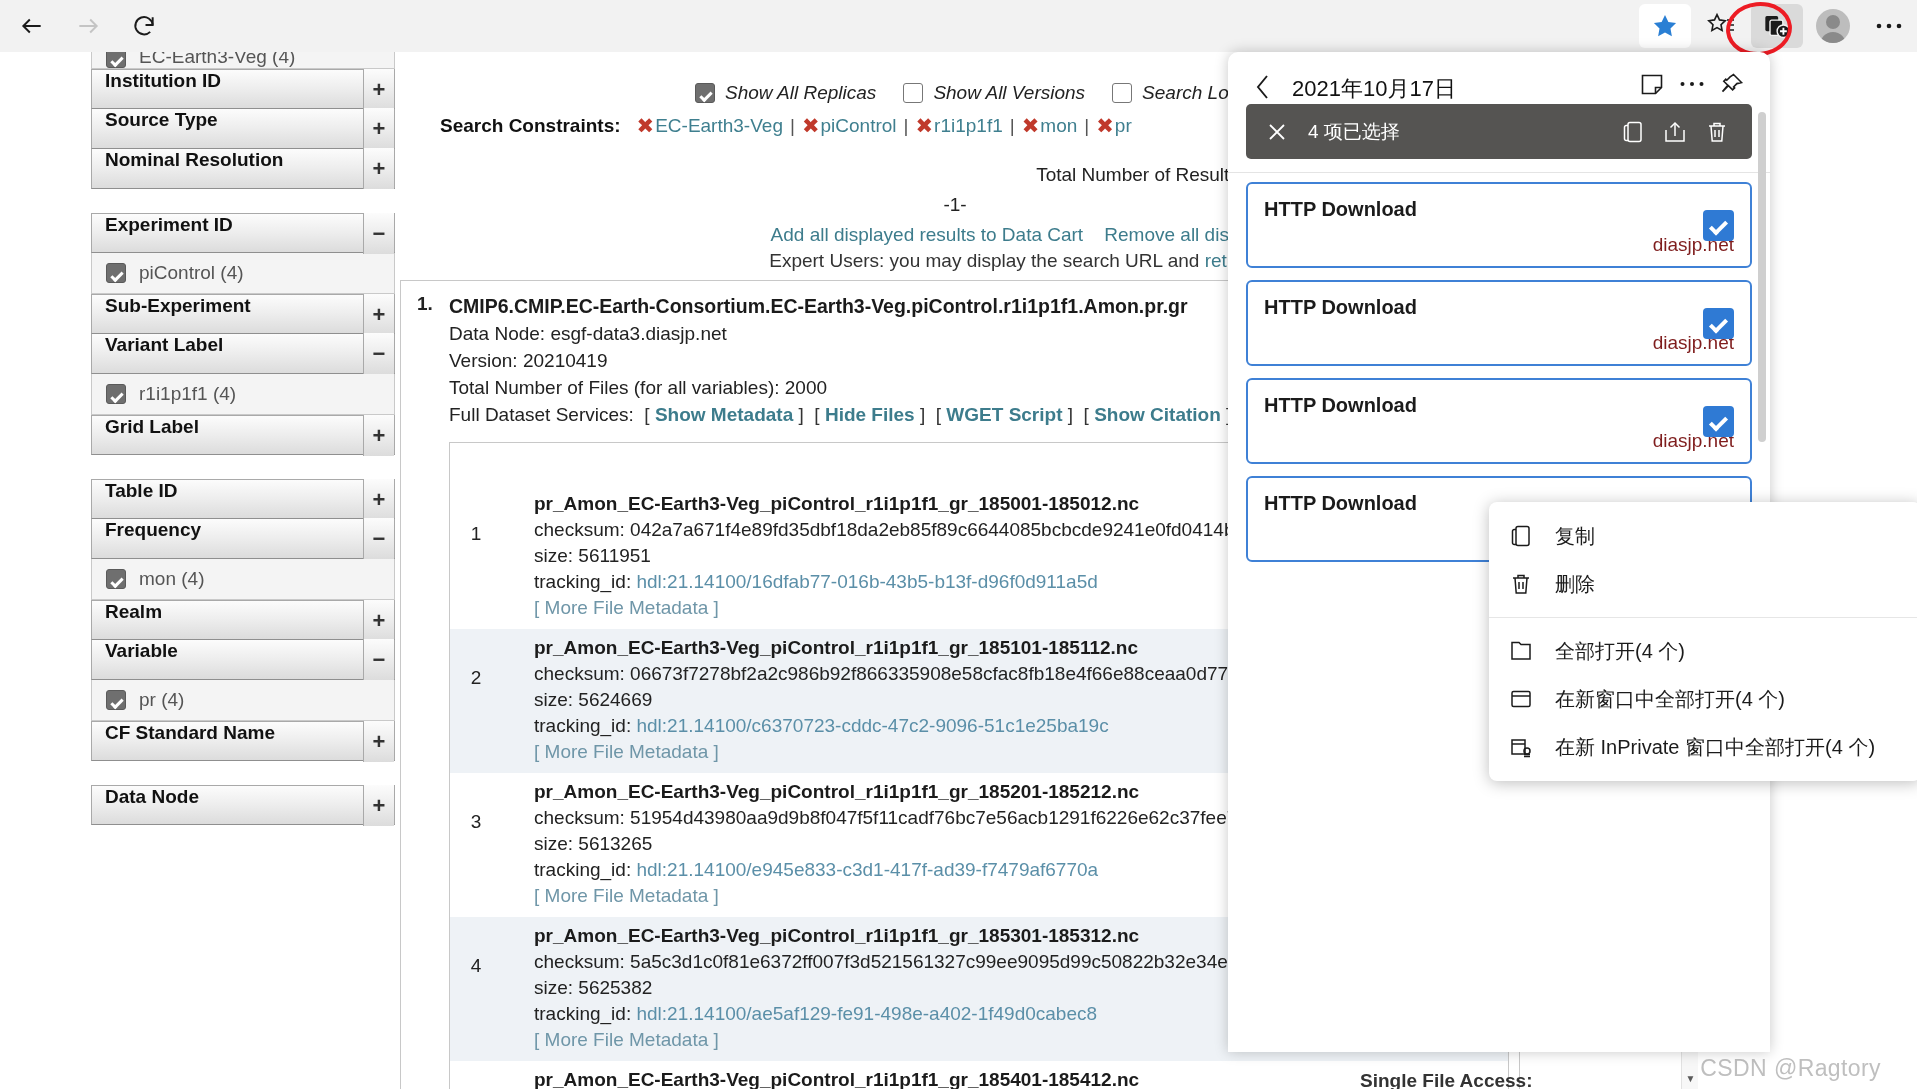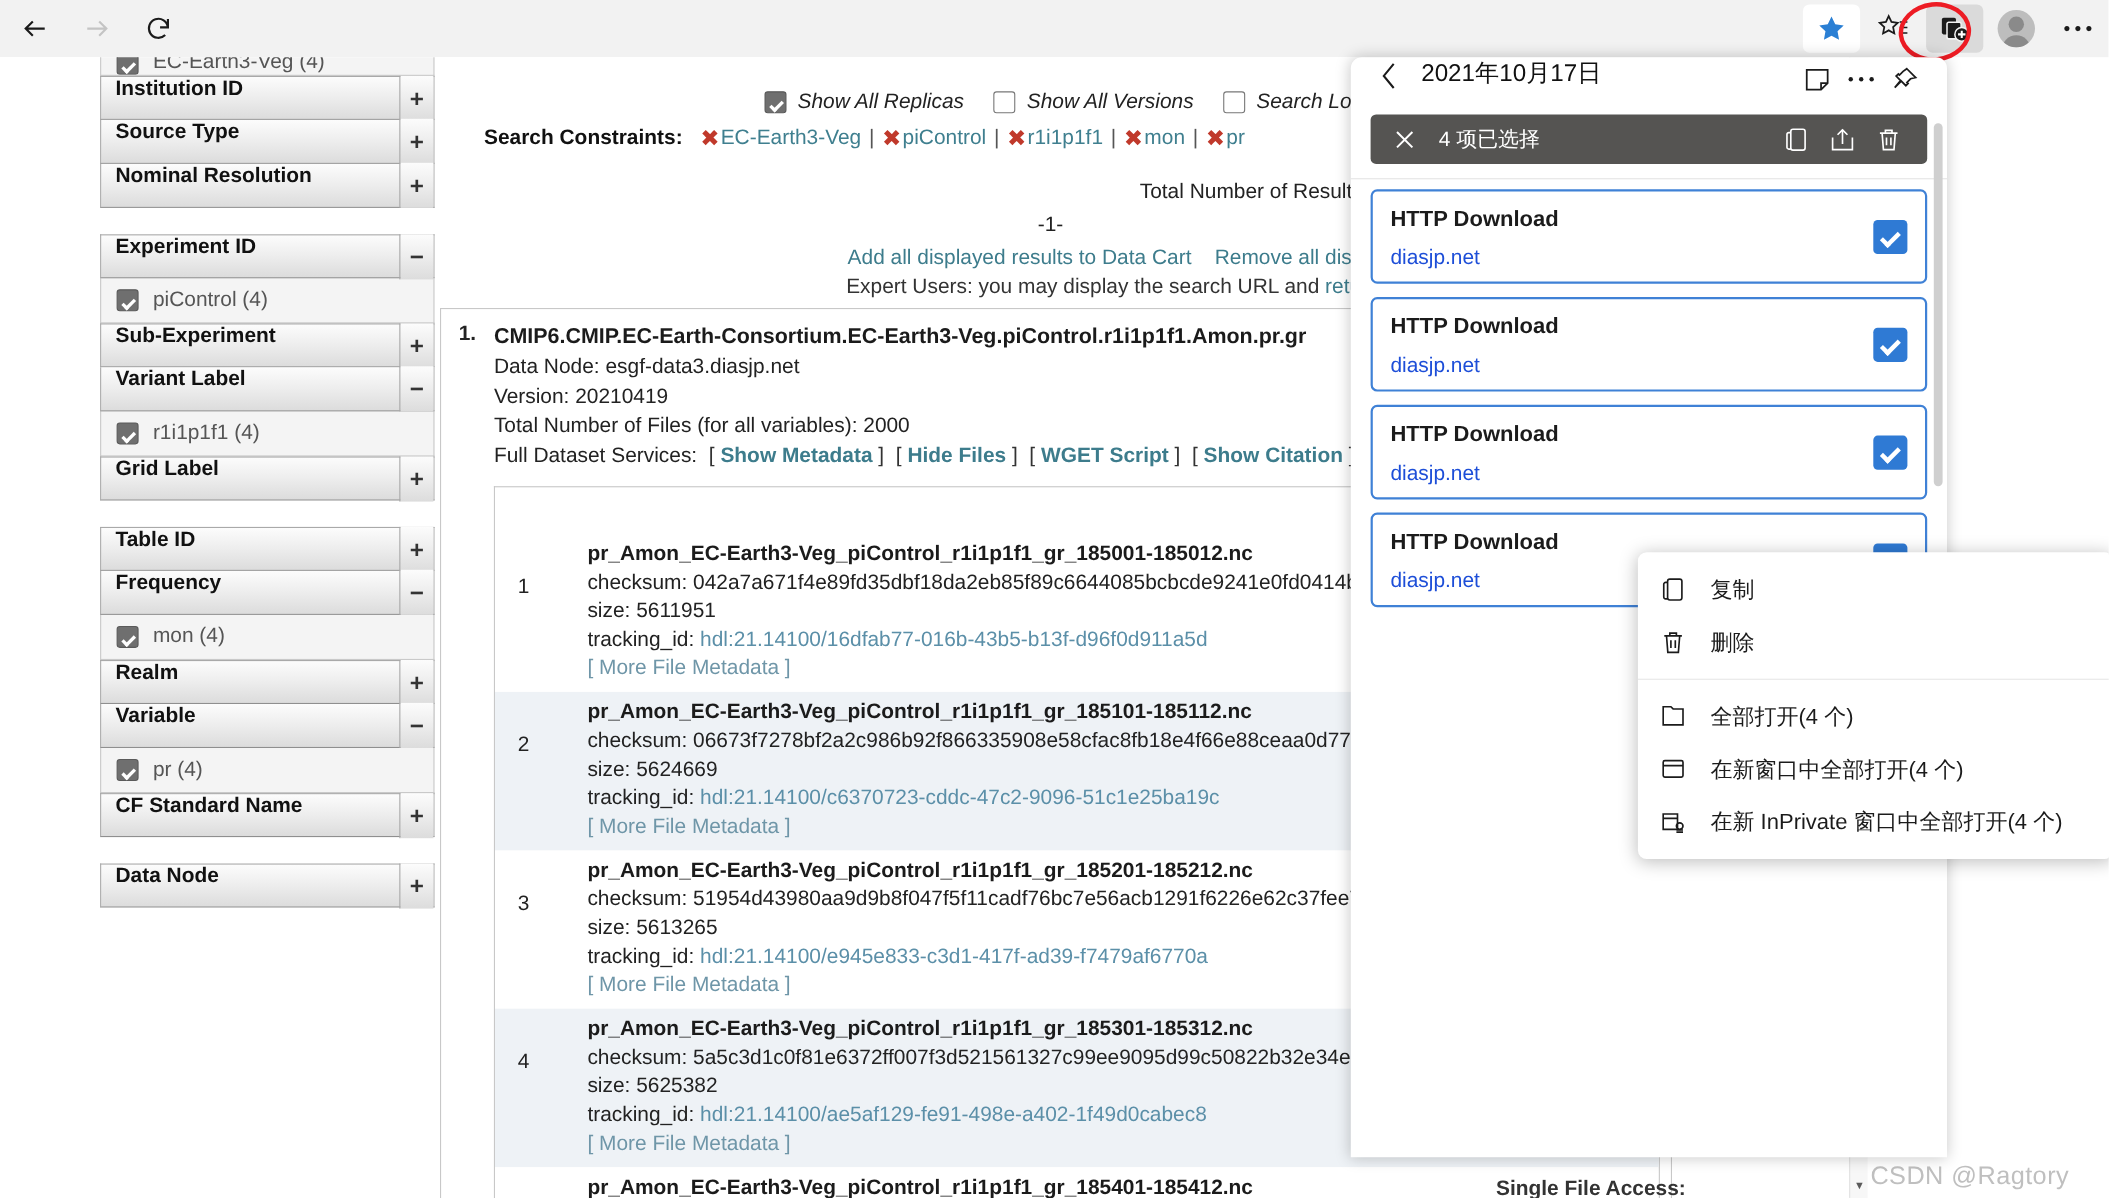--- a/index.html
+++ b/index.html
@@ -196,41 +196,41 @@
   }
 
   
   #collections-panel {
     position:absolute; left:1228px; top:52px; width:542px; height:1000px;
     background:#ffffff; border-radius:10px 10px 0 0;
     box-shadow:0 0 14px rgba(0,0,0,.22);
     z-index:20;
   }
   #panel-header {
-    height:52px; display:flex; align-items:flex-start; padding:0 18px 0 18px;
+    height:52px; display:flex; align-items:flex-end; padding:0 18px 0 18px;
   }
   #panel-back { width:34px; height:34px; display:flex; align-items:center; justify-content:center; font-size:24px; color:#1b1b1b; }
   #panel-title { font-size:22px; color:#111; margin-left:12px; flex:1; }
   .panel-hicon { width:40px; height:40px; display:flex; align-items:center; justify-content:center; color:#1b1b1b; }
   #selection-bar {
-    margin:0 18px; height:45px; background:#555452; border-radius:5px;
+    margin:0 18px; height:55px; background:#555452; border-radius:5px;
     display:flex; align-items:center; padding:0 14px; color:#fff;
   }
   #selection-bar .x { width:34px; height:34px; display:flex; align-items:center; justify-content:center; font-size:23px; }
   #sel-count { font-size:19px; margin-left:14px; flex:1; }
   .sel-icon { width:42px; height:40px; display:flex; align-items:center; justify-content:center; }
   #panel-divider { height:1px; background:#e4e4e4; margin:13px 0 0 0; }
   #card-list { padding:9px 18px 0 18px; }
   .coll-card {
     border:2px solid #3f81d6; border-radius:6px; background:#fff;
     padding:14px 16px 14px 16px; margin-bottom:12px; position:relative;
     height:86px;
   }
   .coll-card .ttl { font-size:20px; font-weight:bold; color:#1b1b1b; }
-  .coll-card .sub { font-size:19px; color:#1d4ed8; margin-top:13px; }
+  .coll-card .sub { font-size:19px; color:#7f1d1d; margin-top:13px;text-align:right; }
   .coll-chk {
     position:absolute; right:16px; top:26px; width:31px; height:31px;
     background:#2f7ad4; border-radius:4px;
   }
   .coll-chk:after {
     content:""; position:absolute; left:7px; top:11px; width:13px; height:6px;
     border-left:4px solid #fff; border-bottom:4px solid #fff; transform:rotate(-45deg);
   }
   #panel-scrollbar {
     position:absolute; right:2px; top:60px; width:12px; height:920px;

